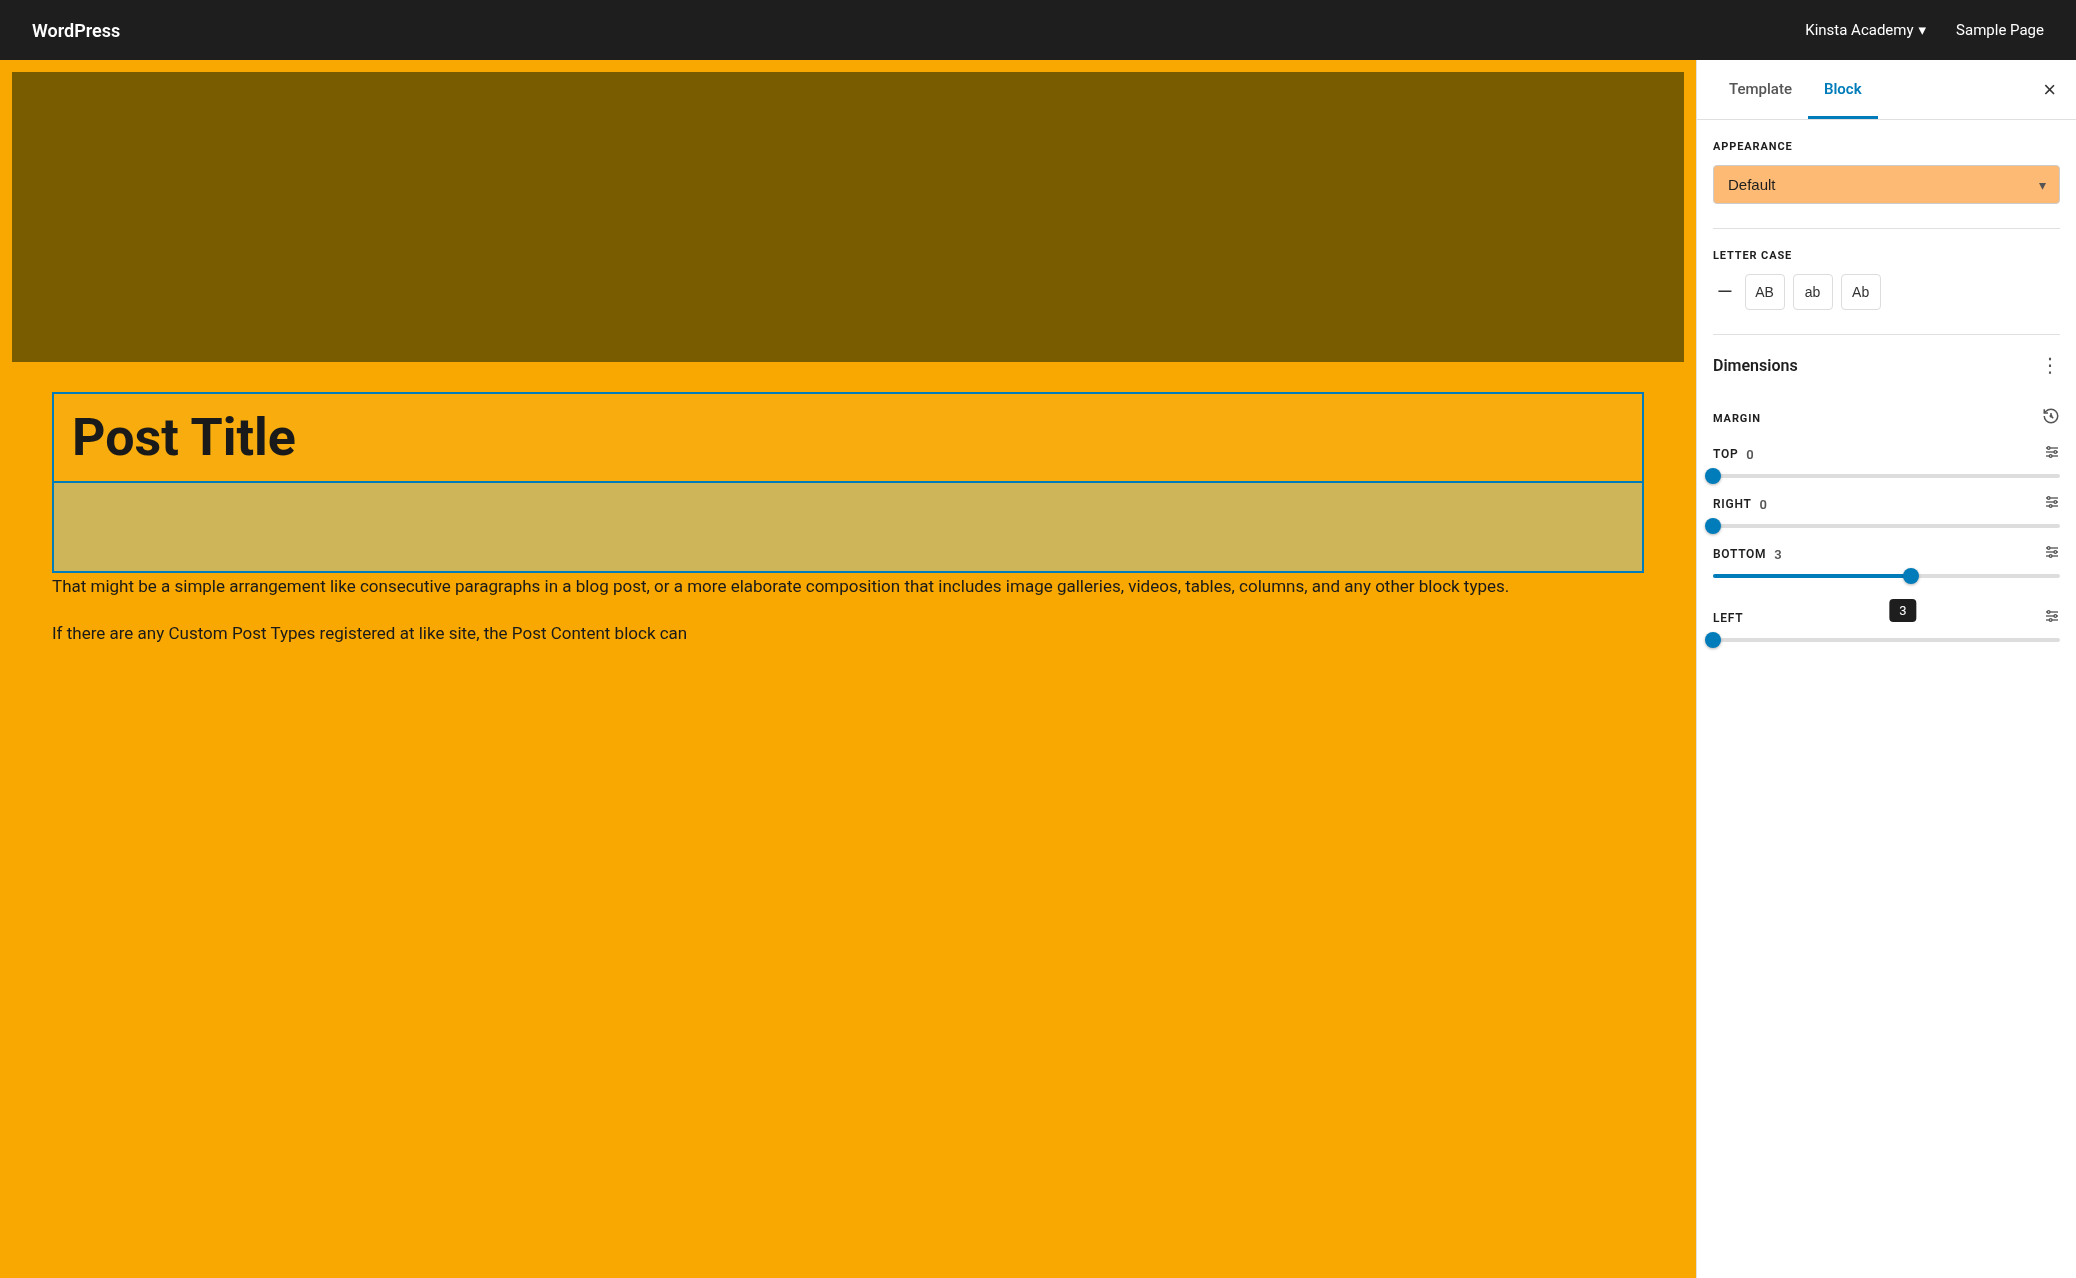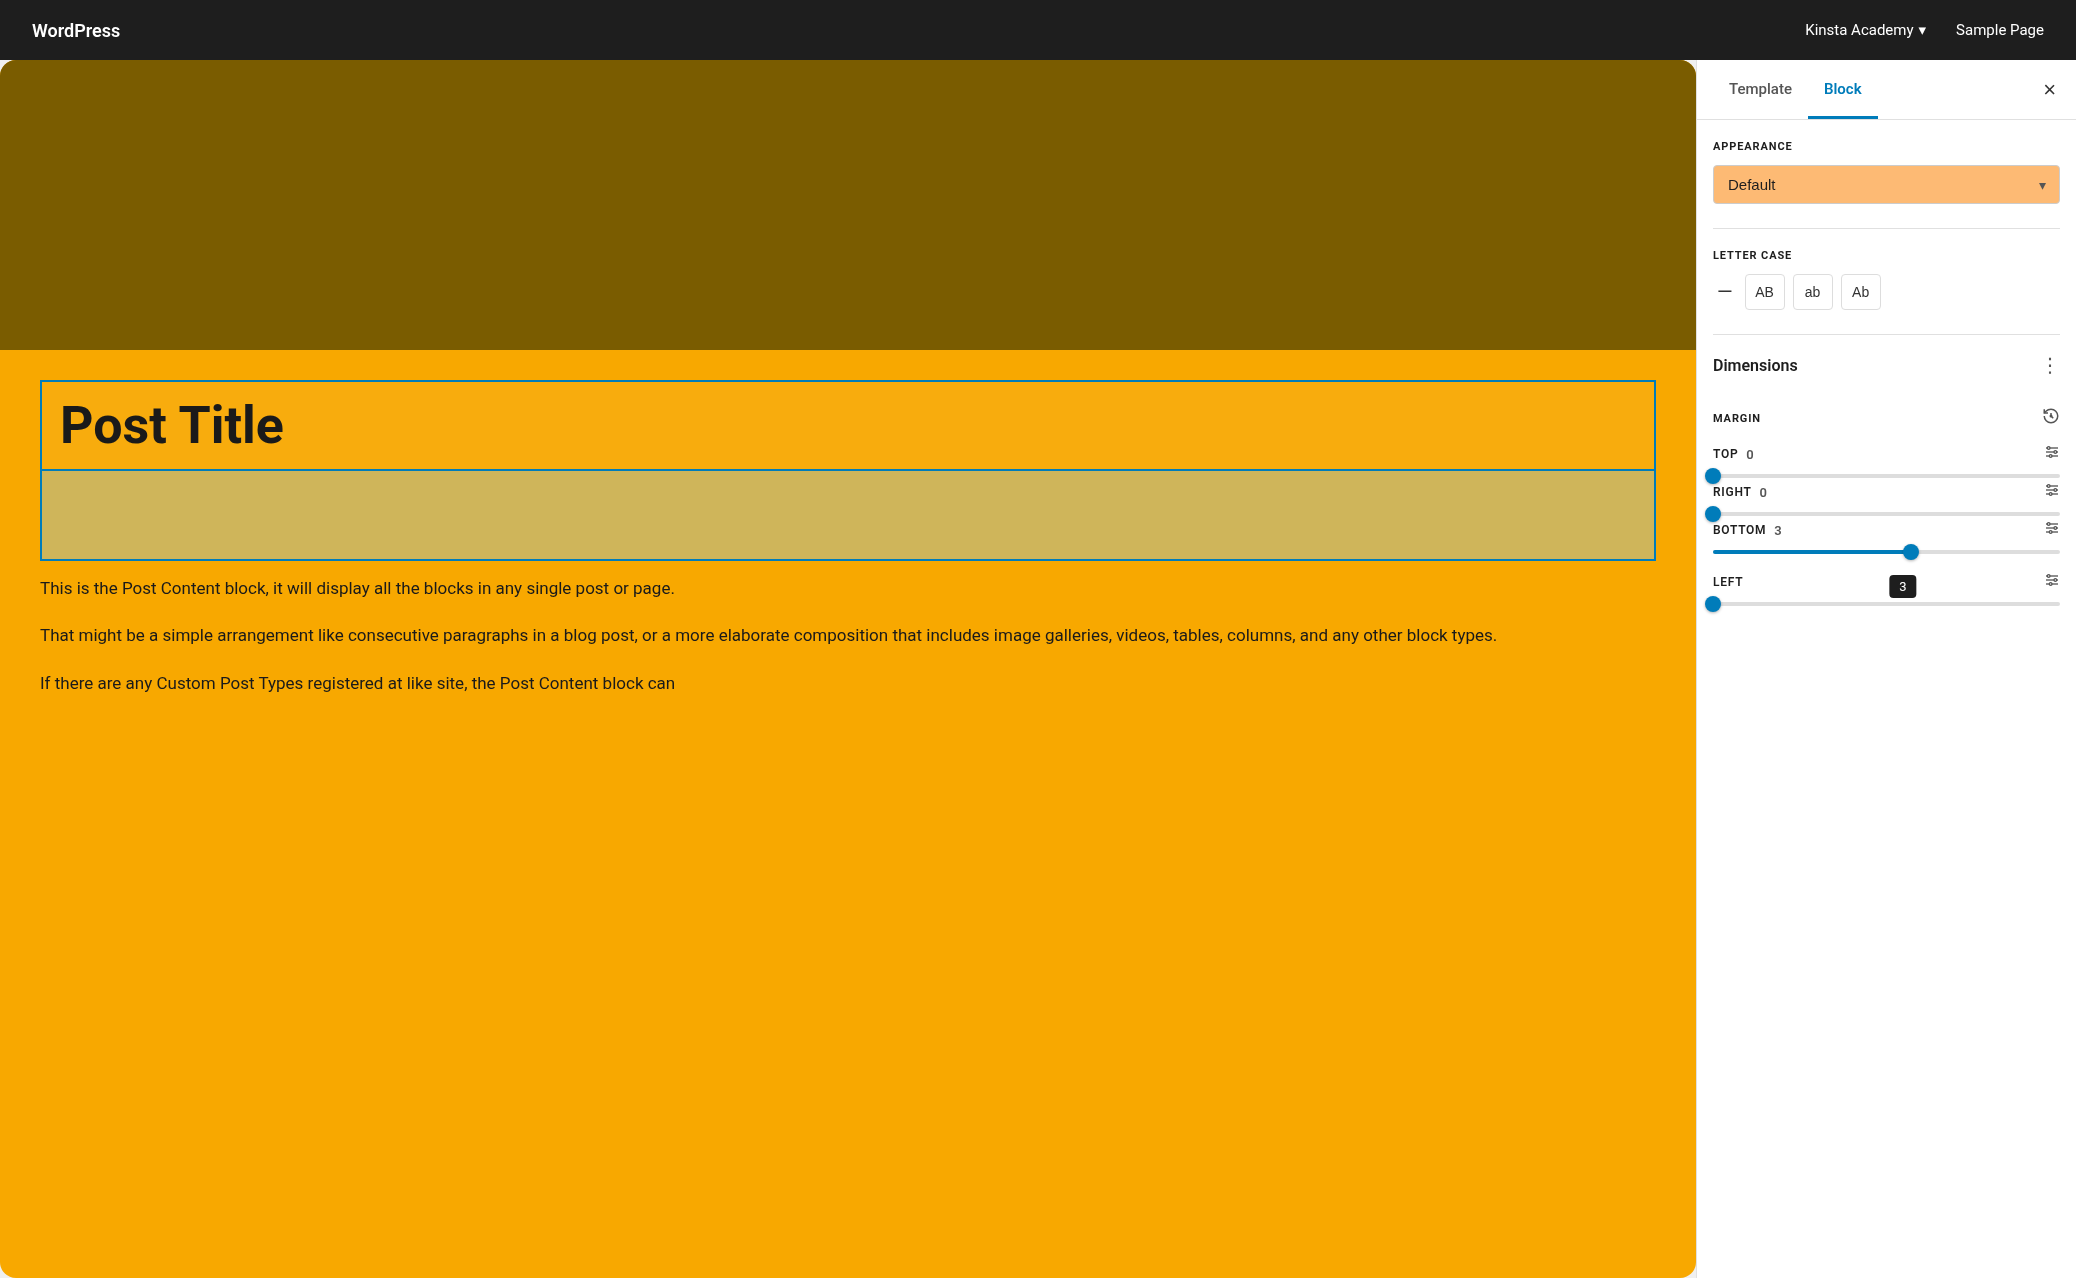--- a/index.html
+++ b/index.html
@@ -46,22 +46,21 @@
       display: flex;
       flex: 1;
       overflow: hidden;
     }
 
     
     .canvas-area {
       flex: 1;
       background: #f8a800;
       overflow-y: auto;
-      padding: 0;
-      border-radius: 16px;
+      padding: 12px;
     }
 
     
     .featured-image {
       width: 100%;
       height: 290px;
       background: #7a5c00;
       position: relative;
       overflow: hidden;
     }
@@ -294,21 +293,21 @@
     .reset-btn {
       background: none;
       border: none;
       cursor: pointer;
       color: #555;
       font-size: 18px;
     }
 
     
     .margin-row {
-      margin-bottom: 4px;
+      margin-bottom: 16px;
     }
     .margin-row-header {
       display: flex;
       align-items: center;
       justify-content: space-between;
       margin-bottom: 8px;
     }
     .margin-row-label {
       font-size: 12px;
       font-weight: 600;
@@ -395,21 +394,20 @@
 
 <div class="main-layout">
 
   <div class="canvas-area">
     <div class="featured-image"></div>
     <div class="content-area">
       <div class="post-title-block">
         <span class="post-title-text">Post Title</span>
       </div>
       <div class="post-content-placeholder"></div>
-      <p class="post-description">This is the Post Content block, it will display all the blocks in any single post or page.</p>
       <p class="post-description-2">That might be a simple arrangement like consecutive paragraphs in a blog post, or a more elaborate composition that includes image galleries, videos, tables, columns, and any other block types.</p>
       <p class="post-description-3">If there are any Custom Post Types registered at like site, the Post Content block can</p>
     </div>
   </div>
 
   <aside class="right-sidebar">
 
     <div class="sidebar-header">
       <div class="sidebar-tabs">
         <div class="sidebar-tab">Template</div>

